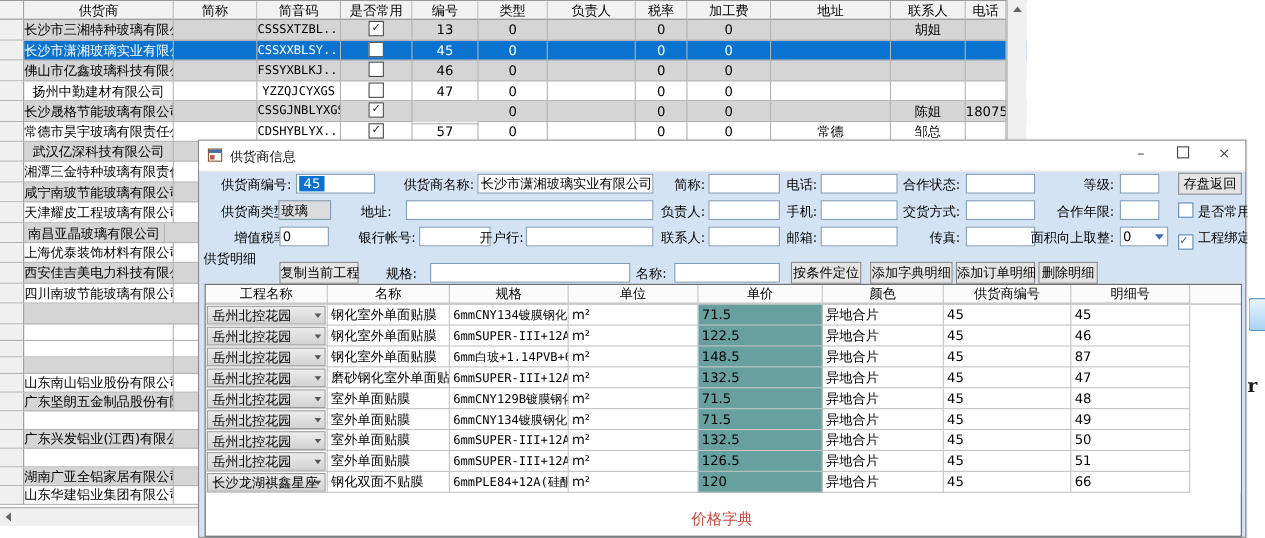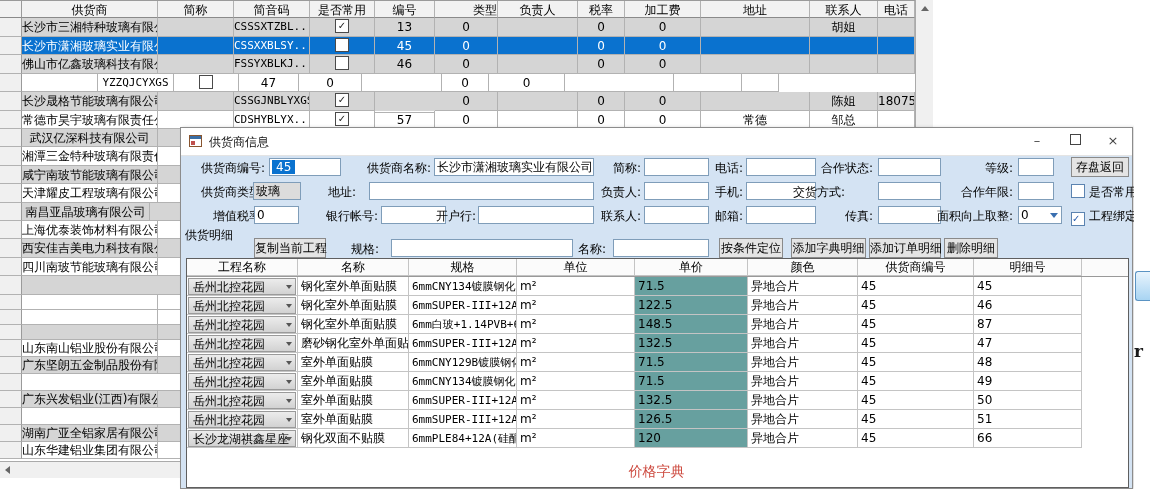--- a/index.html
+++ b/index.html
@@ -81,21 +81,21 @@
 <div id="screen">
 
   <div id="bg-table">
     <div class="bt-headrow" id="bt-header">
         <div class="btc rowhdr" style="width: 22px;"></div>
         <div class="btc" style="width: 136px;">供货商</div>
         <div class="btc" style="width: 76px;">简称</div>
         <div class="btc" style="width: 76px;">简音码</div>
         <div class="btc" style="width: 65px;">是否常用</div>
         <div class="btc" style="width: 60px;">编号</div>
-        <div class="btc" style="width: 63px; text-align: right;">类型</div>
+        <div class="btc" style="width: 63px;">类型</div>
         <div class="btc" style="width: 80px;">负责人</div>
         <div class="btc" style="width: 47px;">税率</div>
         <div class="btc" style="width: 76px;">加工费</div>
         <div class="btc" style="width: 109px;">地址</div>
         <div class="btc" style="width: 68px;">联系人</div>
         <div class="btc" style="width: 37px;">电话</div>
       </div>
     <div id="bt-rows">
         <div class="btr shade">
           <div class="btc rowhdr" style="width: 22px;"></div>
@@ -137,20 +137,21 @@
           <div class="btc" style="width: 63px;">0</div>
           <div class="btc" style="width: 80px;"></div>
           <div class="btc" style="width: 47px;">0</div>
           <div class="btc" style="width: 76px;">0</div>
           <div class="btc" style="width: 109px;"></div>
           <div class="btc" style="width: 68px;"></div>
           <div class="btc" style="width: 37px;"></div>
         </div>
         <div class="btr">
           <div class="btc rowhdr" style="width: 22px;"></div>
+          <div class="btc" style="width: 136px;">扬州中勤建材有限公司</div>
           <div class="btc" style="width: 76px;"></div>
           <div class="btc mono" style="width: 76px;">YZZQJCYXGS</div>
           <div class="btc" style="width: 65px;"><span class="cb"></span></div>
           <div class="btc" style="width: 60px;">47</div>
           <div class="btc" style="width: 63px;">0</div>
           <div class="btc" style="width: 80px;"></div>
           <div class="btc" style="width: 47px;">0</div>
           <div class="btc" style="width: 76px;">0</div>
           <div class="btc" style="width: 109px;"></div>
           <div class="btc" style="width: 68px;"></div>
@@ -312,21 +313,21 @@
     <div class="dbtn" style="top:29px;left:890px;width:58px">存盘返回</div>
 
     <div class="f-lbl" style="top:55px;left:0;width:84px">供货商类型:</div>
     <div class="f-inp ro" style="top:54px;left:72px;width:48px">玻璃</div>
     <div class="f-lbl" style="top:55px;left:130px;width:45px">地址:</div>
     <div class="f-inp" style="top:54px;left:188px;width:225px"></div>
     <div class="f-lbl" style="top:55px;left:403px;width:57px">负责人:</div>
     <div class="f-inp" style="top:54px;left:463px;width:65px"></div>
     <div class="f-lbl" style="top:55px;left:517px;width:45px">手机:</div>
     <div class="f-inp" style="top:54px;left:565px;width:70px"></div>
-    <div class="f-lbl" style="top:55px;left:597px;width:67px">交货方式:</div>
+    <div class="f-lbl" style="top:55px;left:625px;width:67px">交货方式:</div>
     <div class="f-inp" style="top:54px;left:697px;width:63px"></div>
     <div class="f-lbl" style="top:55px;left:765px;width:67px">合作年限:</div>
     <div class="f-inp" style="top:54px;left:837px;width:36px"></div>
     <div class="f-lbl" style="top:55px;left:890px;width:62px;text-align:left"><span class="dcb"></span><span>是否常用</span></div>
 
     <div class="f-lbl" style="top:79px;left:0;width:84px">增值税率:</div>
     <div class="f-inp" style="top:78px;left:73px;width:45px">0</div>
     <div class="f-lbl" style="top:79px;left:131px;width:66px">银行帐号:</div>
     <div class="f-inp" style="top:78px;left:200px;width:65px"></div>
     <div class="f-lbl" style="top:79px;left:250px;width:45px">开户行:</div>

